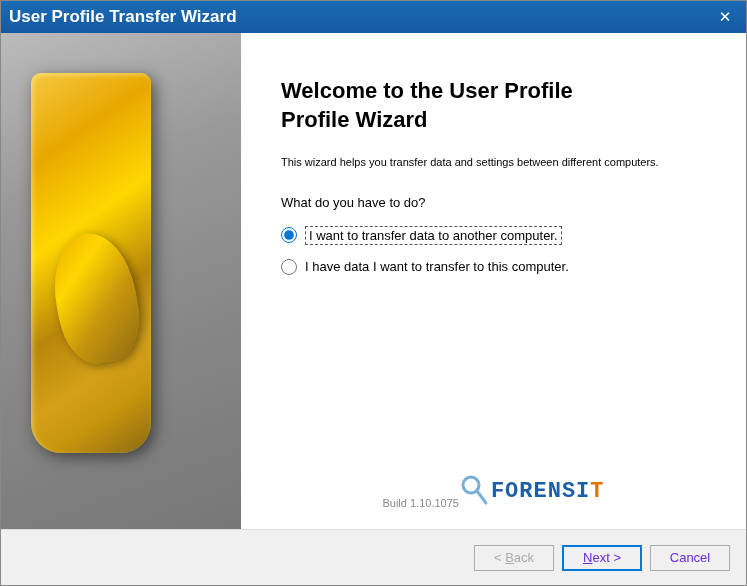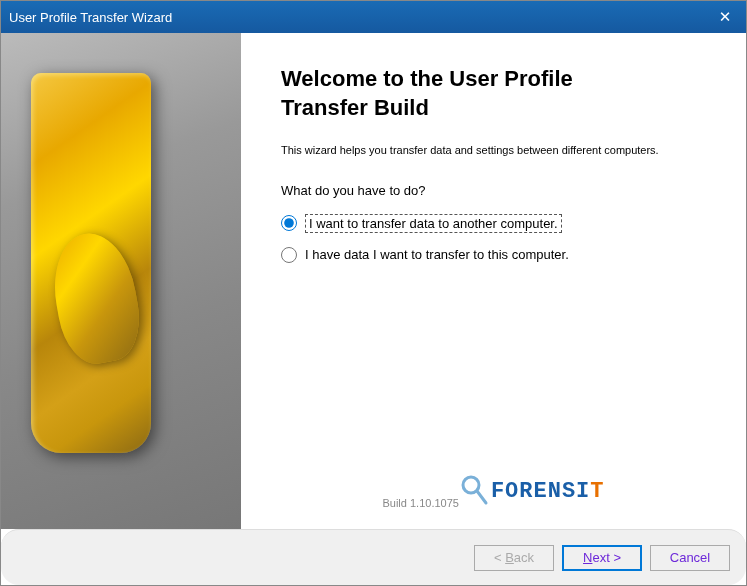--- a/index.html
+++ b/index.html
@@ -29,22 +29,22 @@
       background: linear-gradient(to bottom, #1a6bb5, #1559a0);
       display: flex;
       align-items: center;
       justify-content: space-between;
       padding: 0 8px;
       flex-shrink: 0;
     }
 
     .title-bar-text {
       color: #fff;
-      font-size: 13px;
-      font-weight: 400;
+      font-size: 17px;
+      font-weight: 700;
     }
 
     .title-bar-close {
       color: #fff;
       font-size: 15px;
       cursor: pointer;
       width: 26px;
       height: 22px;
       display: flex;
       align-items: center;
@@ -99,21 +99,21 @@
       background: linear-gradient(135deg, #e8a800 0%, #ffd700 30%, #c8960c 60%, #8B6914 100%);
       border-radius: 50% 50% 40% 40%;
       transform: rotate(-10deg);
       box-shadow: 3px 3px 10px rgba(0,0,0,0.4);
     }
 
     .right-panel {
       flex: 1;
       display: flex;
       flex-direction: column;
-      padding: 32px 40px 20px 40px;
+      padding: 44px 40px 20px 40px;
       background: #fff;
     }
 
     .welcome-title {
       font-size: 22px;
       font-weight: bold;
       color: #000;
       margin-bottom: 20px;
       line-height: 1.3;
     }
@@ -203,21 +203,20 @@
     .footer-bar {
       height: 56px;
       background: #f0f0f0;
       border-top: 1px solid #ddd;
       display: flex;
       align-items: center;
       justify-content: flex-end;
       padding: 5px 16px;
       gap: 8px;
       flex-shrink: 0;
-      border-radius: 18px;
     }
 
     .btn {
       min-width: 80px;
       height: 26px;
       background: #f0f0f0;
       border: 1px solid #aaa;
       font-size: 13px;
       cursor: pointer;
       display: flex;
@@ -256,21 +255,21 @@
 
   <div class="content-area">
 
     <div class="left-panel">
       <div class="door-handle-container"></div>
     </div>
 
     <div class="right-panel">
       <div class="welcome-title">
         <span>Welcome to the User Profile</span><br>
-        <span>Transfer Build</span>
+        <span>Profile Wizard</span>
       </div>
 
       <p class="description">This wizard helps you transfer data and settings between different computers.</p>
 
       <p class="question">What do you have to do?</p>
 
       <div class="radio-group">
         <label class="radio-option selected">
           <input type="radio" class="radio-input" name="transfer-option" checked="" style="">
           <span class="radio-label-text">I want to transfer data to another computer.</span>

